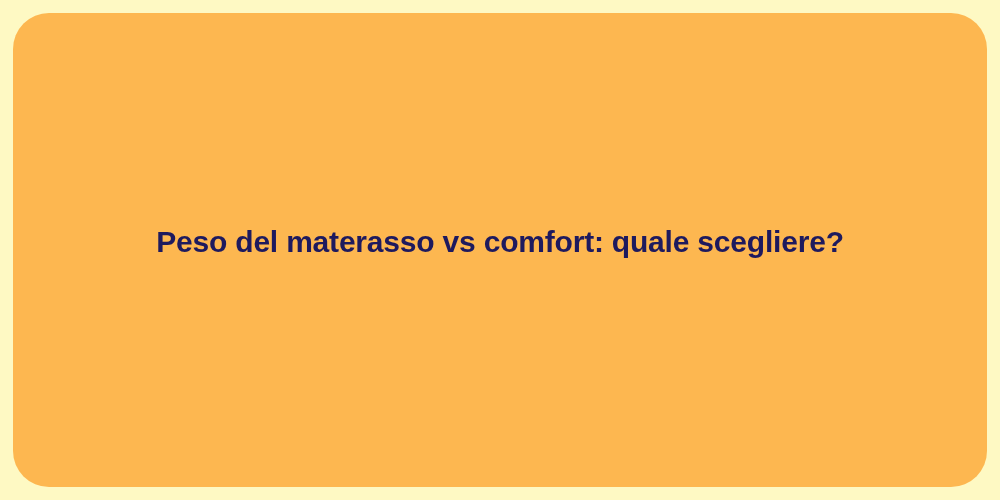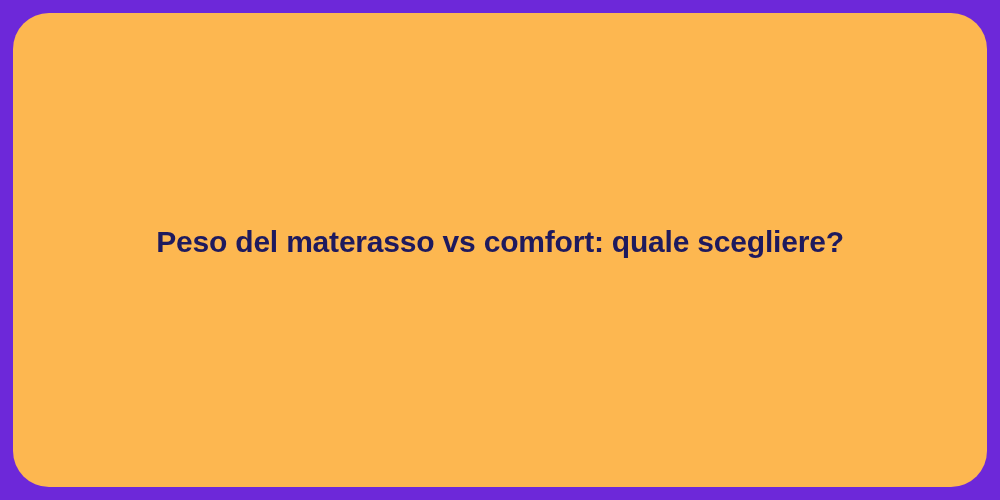--- a/index.html
+++ b/index.html
@@ -59,21 +59,21 @@
     font-weight: 700;
     line-height: 1.25;
     letter-spacing: -0.2px;
     text-align: center;
     white-space: nowrap;
   }
 </style>
 </head>
 <body>
 
-<div id="banner-root" style="background: #6d28d9;">
+<div id="banner-root" style="background: #fef9c3;">
 
   <div id="banner-card" style="background: rgb(253, 183, 80);">
 
     <div id="banner-title-wrap">
 
       <h1 id="banner-title" style="color: rgb(30, 26, 94);">Peso del materasso vs comfort: quale scegliere?</h1>
 
     </div>
 
   </div>

